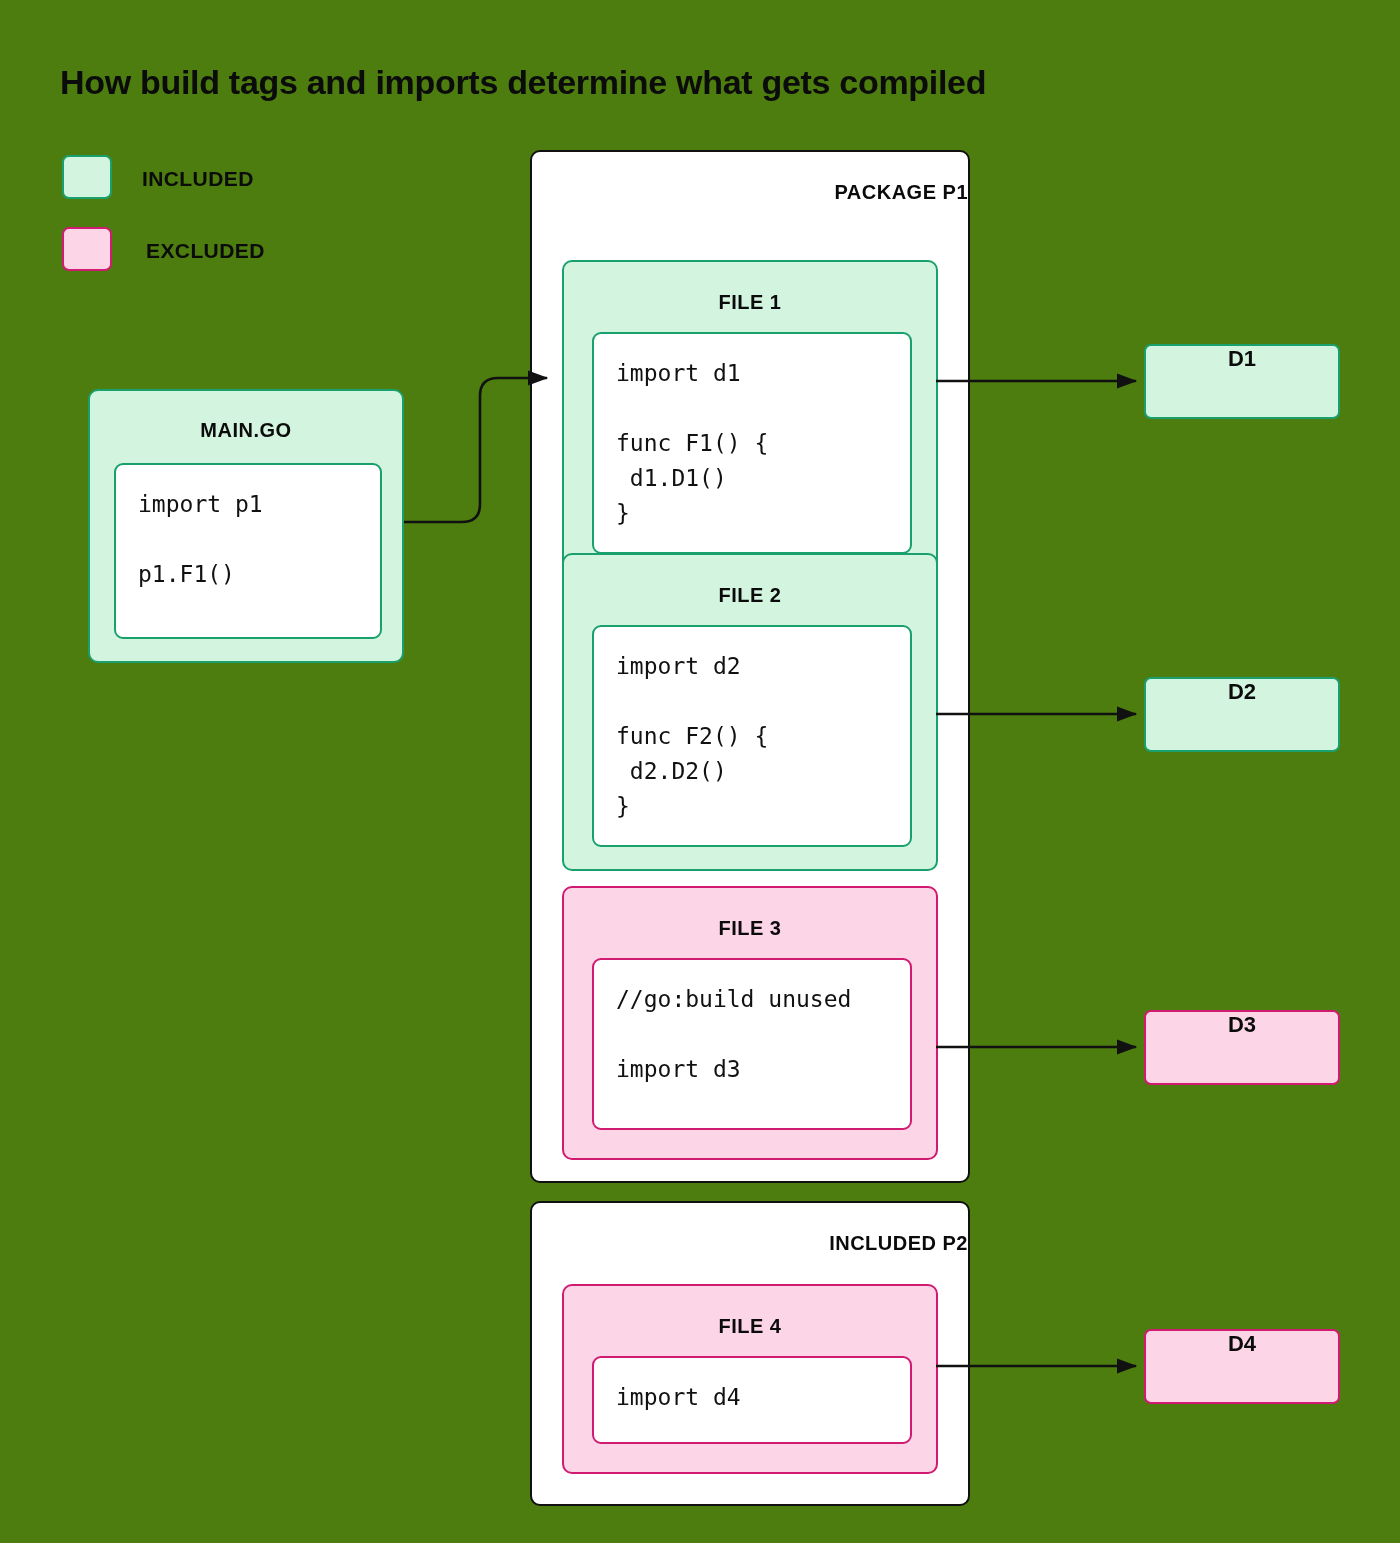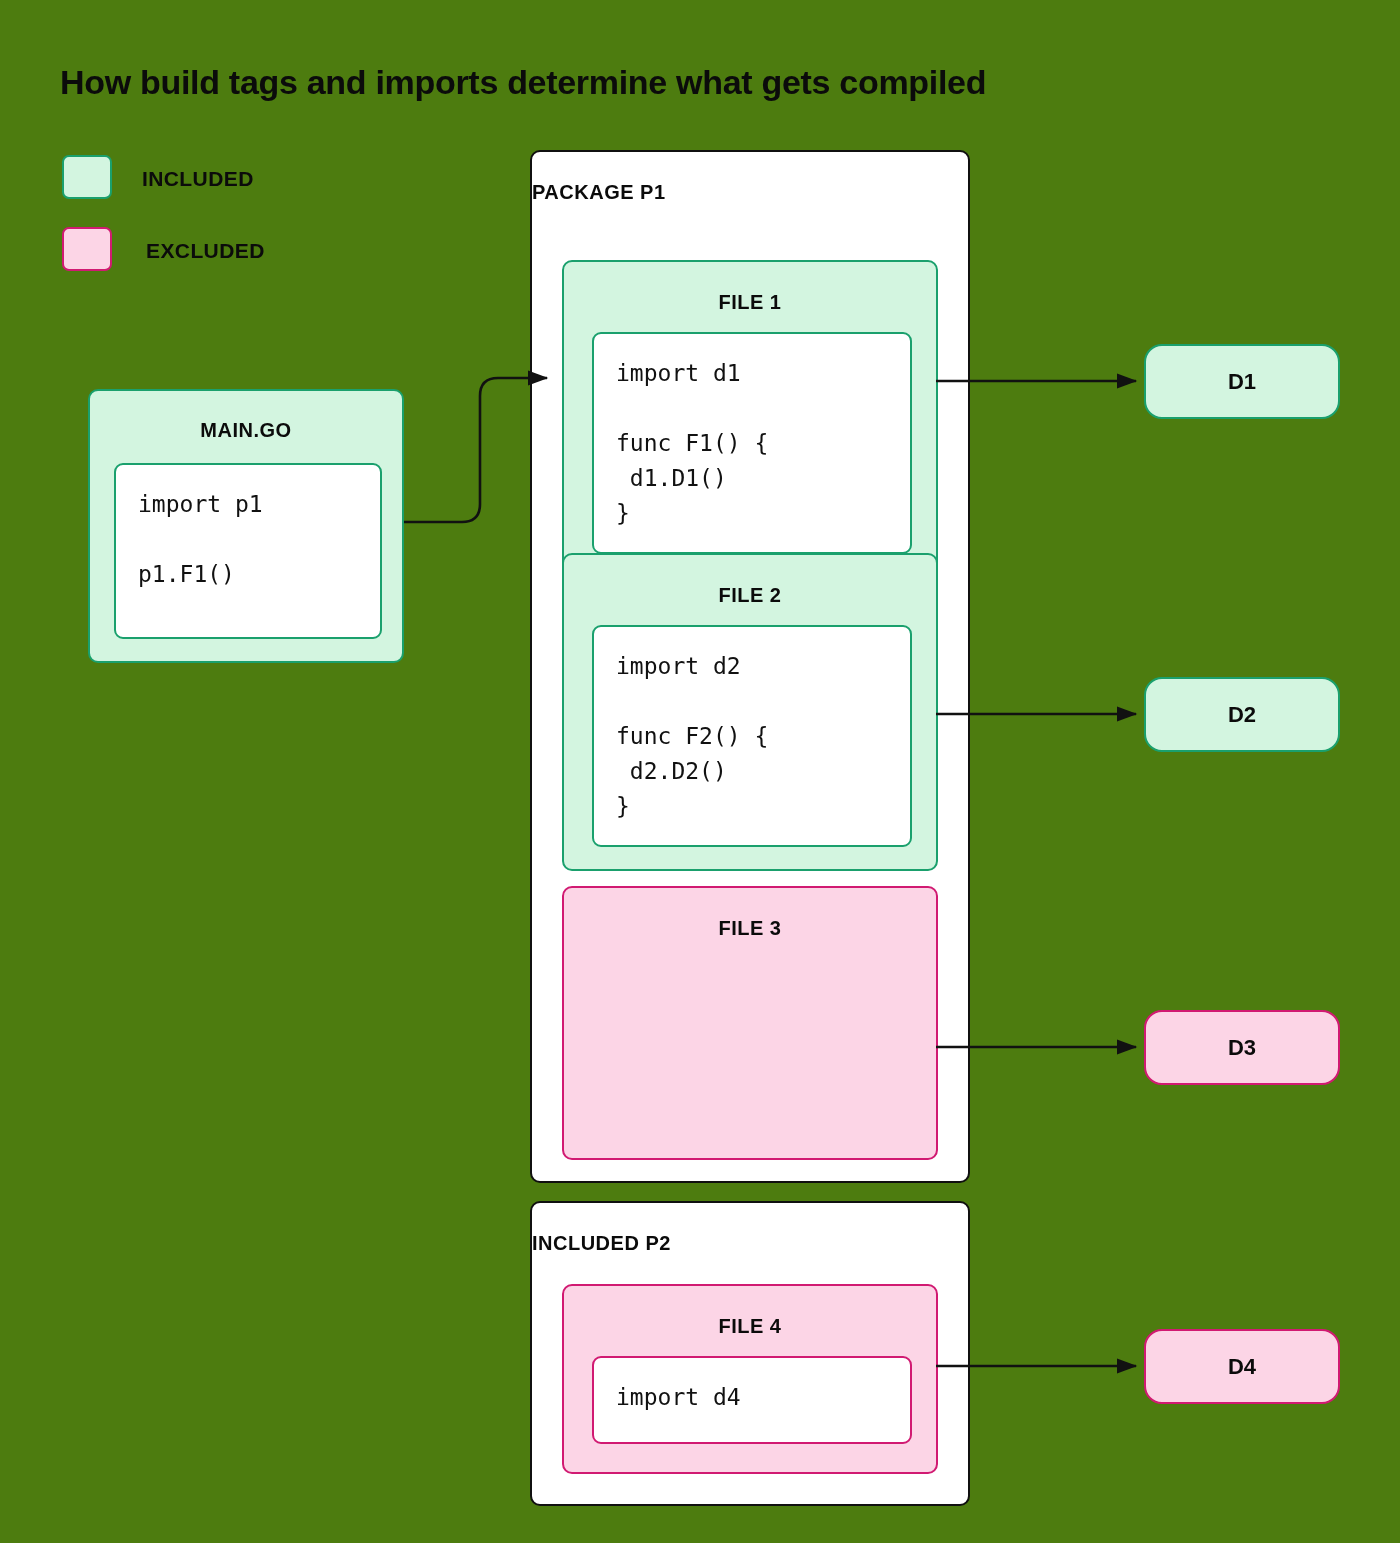--- a/index.html
+++ b/index.html
@@ -52,21 +52,21 @@
   .box { position: absolute; box-sizing: border-box; }
 
   .pkg-box {
     background: #ffffff;
     border: 2px solid #101010;
     border-radius: 10px;
   }
   .pkg-title {
     position: absolute;
     width: 100%;
-    text-align: left;
+    text-align: right;
     font-size: 20px;
     font-weight: bold;
     color: #0b0b0b;
     letter-spacing: 0.5px;
   }
 
   .file-box {
     border-radius: 10px;
     box-sizing: border-box;
   }
@@ -95,24 +95,23 @@
     color: #111111;
     white-space: pre;
     overflow: hidden;
   }
   .code-box.included { border: 2px solid #1aa06d; }
   .code-box.excluded { border: 2px solid #d11a72; }
 
   
   .dep-box {
     position: absolute;
-    border-radius: 18px;
+    border-radius: 7px;
     box-sizing: border-box;
     display: flex;
-    align-items: center;
     justify-content: center;
     font-size: 22px;
     font-weight: bold;
     color: #0b0b0b;
   }
   .dep-box.included { background: #d3f5e0; border: 2px solid #1aa06d; }
   .dep-box.excluded { background: #fcd5e6; border: 2px solid #d11a72; }
 
   
   #arrows {
@@ -161,20 +160,23 @@
     <div class="file-title" style="top:29px;">FILE 2</div>
     <div class="code-box included" style="left:28px; top:70px; width:320px; height:222px;">import d2
 
 func F2() {
  d2.D2()
 }</div>
   </div>
 
   <div class="box file-box excluded" style="left:562px; top:886px; width:376px; height:274px;">
     <div class="file-title" style="top:29px;">FILE 3</div>
+    <div class="code-box excluded" style="left:28px; top:70px; width:320px; height:172px;">//go:build unused
+
+import d3</div>
   </div>
 
   <div class="box pkg-box" style="left:530px; top:1201px; width:440px; height:305px;">
     <div class="pkg-title" style="top:29px;">INCLUDED P2</div>
   </div>
 
   <div class="box file-box excluded" style="left:562px; top:1272px; width:376px; height:190px;margin-top:12px;">
     <div class="file-title" style="top:29px;">FILE 4</div>
     <div class="code-box excluded" style="left:28px; top:70px; width:320px; height:88px;">import d4</div>
   </div>

